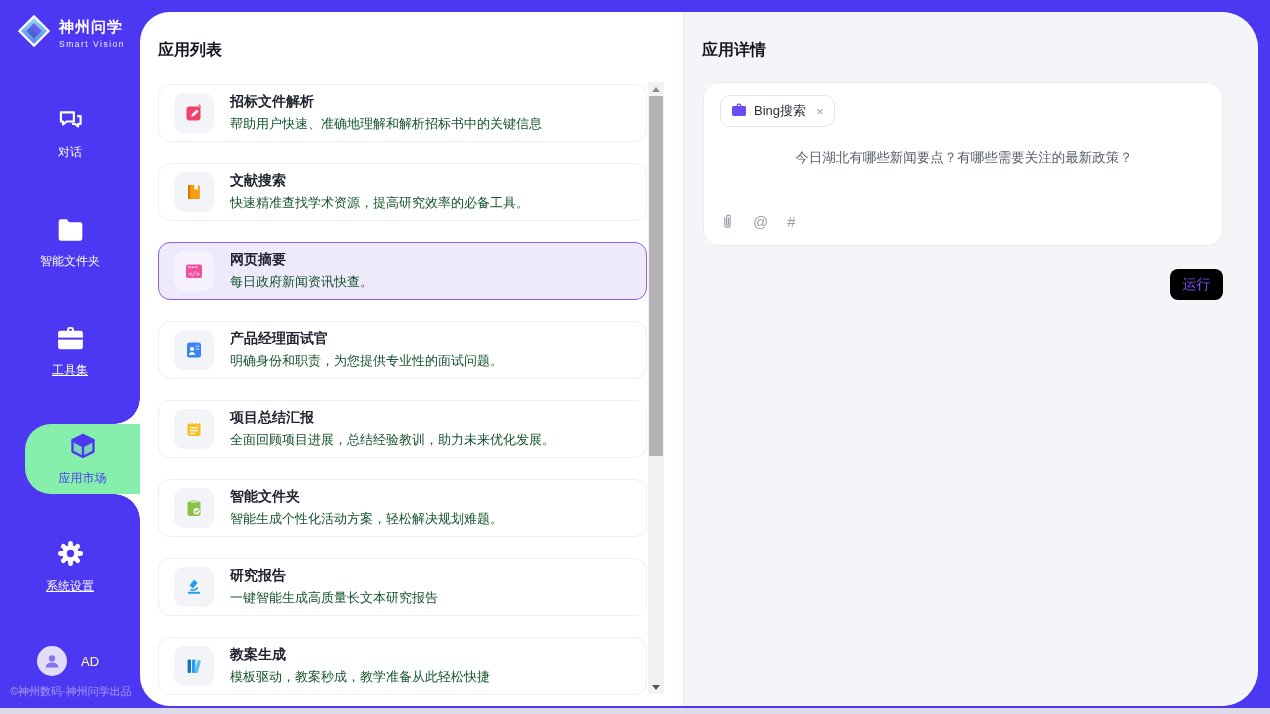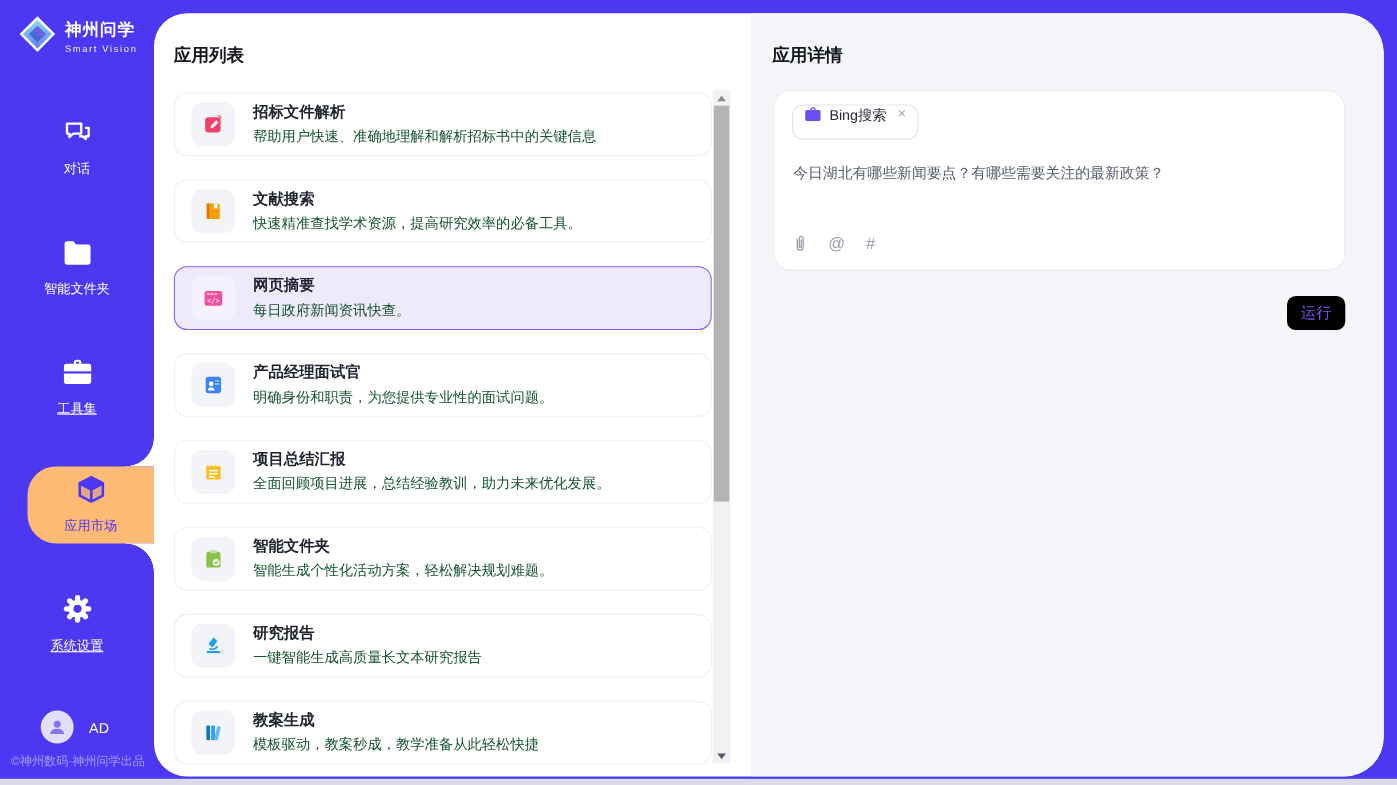--- a/index.html
+++ b/index.html
@@ -11,21 +11,21 @@
   #bottom-strip { position:absolute; left:0; bottom:0; width:100%; height:6px; background:#dddbe9; }
 
   
   #sidebar { position:absolute; left:0; top:0; width:140px; height:708px; color:#fff; }
   .logo { position:absolute; left:16px; top:13px; display:flex; align-items:center; gap:7px; }
   .logo-name { font-size:15px; font-weight:bold; letter-spacing:1px; }
   .logo-sub { font-size:8.5px; letter-spacing:1.5px; opacity:.92; margin-top:2px; }
   .nav-item { position:absolute; left:0; width:140px; display:flex; flex-direction:column; align-items:center; gap:7px; cursor:pointer; }
   .nav-item .nav-label { font-size:12px; color:#fff; }
   .nav-item.underlined .nav-label { text-decoration:underline; }
-  .nav-item.active { left:25px; width:115px; height:70px; background:#fdba74; border-radius:26px 0 0 26px; justify-content:center; gap:6px; }
+  .nav-item.active { left:25px; width:115px; height:70px; background:#86efac; border-radius:26px 0 0 26px; justify-content:center; gap:6px; }
   .nav-item.active .nav-label { color:#4c38f3; }
   .nav-item.active::before, .nav-item.active::after { content:''; position:absolute; right:0; width:26px; height:26px; }
   .nav-item.active::before { top:-26px; background:radial-gradient(circle 26px at 0 0, #4c38f3 98%, #fff 100%); }
   .nav-item.active::after  { bottom:-26px; background:radial-gradient(circle 26px at 0 100%, #4c38f3 98%, #fff 100%); }
   #user-row { position:absolute; left:37px; top:646px; display:flex; align-items:center; gap:14px; }
   .avatar { width:30px; height:30px; border-radius:50%; background:#e3ddfa; display:flex; align-items:center; justify-content:center; }
   .user-name { font-size:13px; color:#fef9c3; }
   #sidebar-footer { position:absolute; left:10px; top:684px; font-size:11px; color:rgba(255,255,255,.48); white-space:nowrap; }
 
   
@@ -48,24 +48,24 @@
   .sb-arrow { position:absolute; left:0; width:16px; height:14px; display:flex; align-items:center; justify-content:center; cursor:pointer; }
   .sb-arrow.up { top:0; }
   .sb-arrow.down { bottom:0; }
   .tri-up { width:0; height:0; border-left:4px solid transparent; border-right:4px solid transparent; border-bottom:5px solid #8a8a90; }
   .tri-down { width:0; height:0; border-left:4px solid transparent; border-right:4px solid transparent; border-top:5px solid #55586a; }
   #sb-thumb { position:absolute; left:1px; top:14px; width:14px; height:360px; background:#b3b3b8; cursor:grab; }
 
   
   #detail-panel { position:absolute; left:543px; top:0; width:575px; height:100%; background:#f4f5f8; border-left:1px solid #e8e9ee; border-radius:0 36px 36px 0; }
   #composer-card { position:absolute; left:19px; top:70px; width:520px; height:164px; background:#fff; border:1px solid #ececf2; border-radius:16px; }
-  #tool-tag { position:absolute; left:16px; top:12px; height:32px; display:inline-flex; gap:7px; padding:0 10px; border:1px solid #e4e4ec; border-radius:10px; background:#fff; cursor:pointer; }
+  #tool-tag { position:absolute; left:16px; top:12px; height:32px; display:inline-flex; align-items:center; gap:7px; padding:0 10px; border:1px solid #e4e4ec; border-radius:10px; background:#fff; cursor:pointer; }
   .tag-label { font-size:13px; color:#2b2f3a; }
   .tag-close { font-size:13px; color:#a0a4ae; margin-left:3px; cursor:pointer; line-height:1; }
-  #prompt-text { position:absolute; left:17px; top:66px; width:486px; font-size:13.5px; color:#565d6a; cursor:text; }
+  #prompt-text { position:absolute; left:17px; top:66px; width:486px; font-size:13.5px; color:#565d6a; cursor:text;text-align:center; }
   #composer-icons { position:absolute; left:17px; top:130px; display:flex; align-items:center; gap:19px; }
   .comp-icon { color:#9aa0ab; font-size:15px; cursor:pointer; display:flex; align-items:center; }
   #run-button { position:absolute; left:486px; top:257px; width:53px; height:31px; background:#000000; color:#7a50f2; font-size:14px; border:none; border-radius:8px; cursor:pointer; display:flex; align-items:center; justify-content:center; font-family:inherit; }
 </style>
 </head>
 <body>
 
 <div id="frame">
 
   <div id="sidebar">

